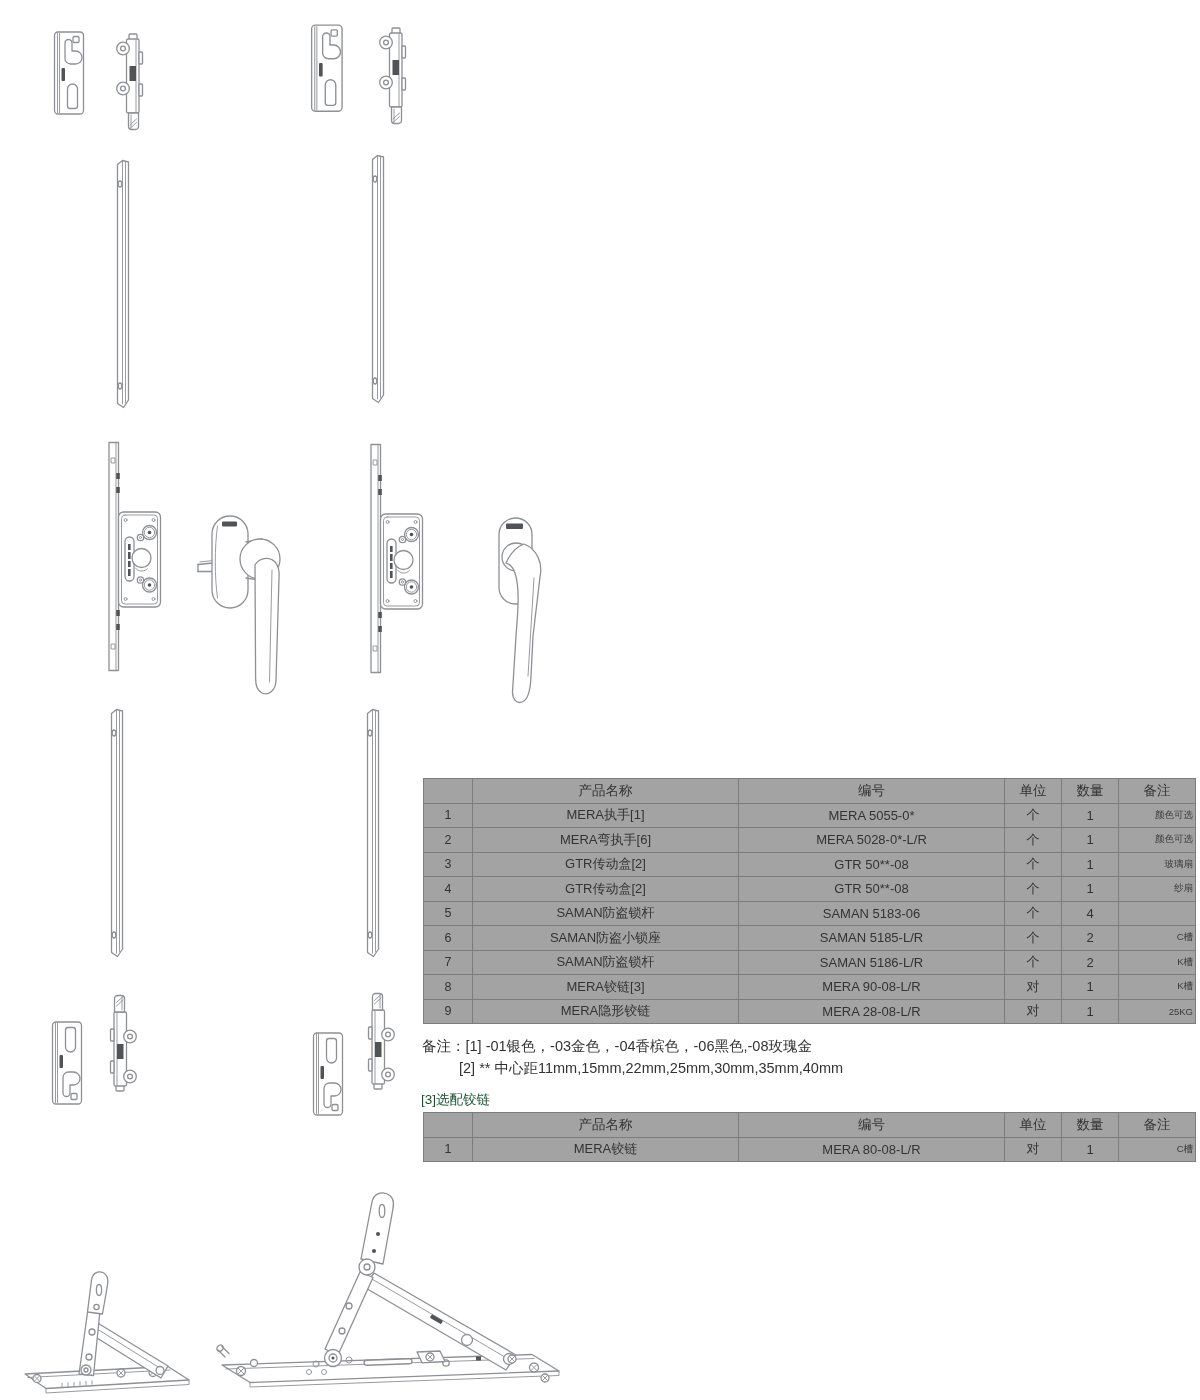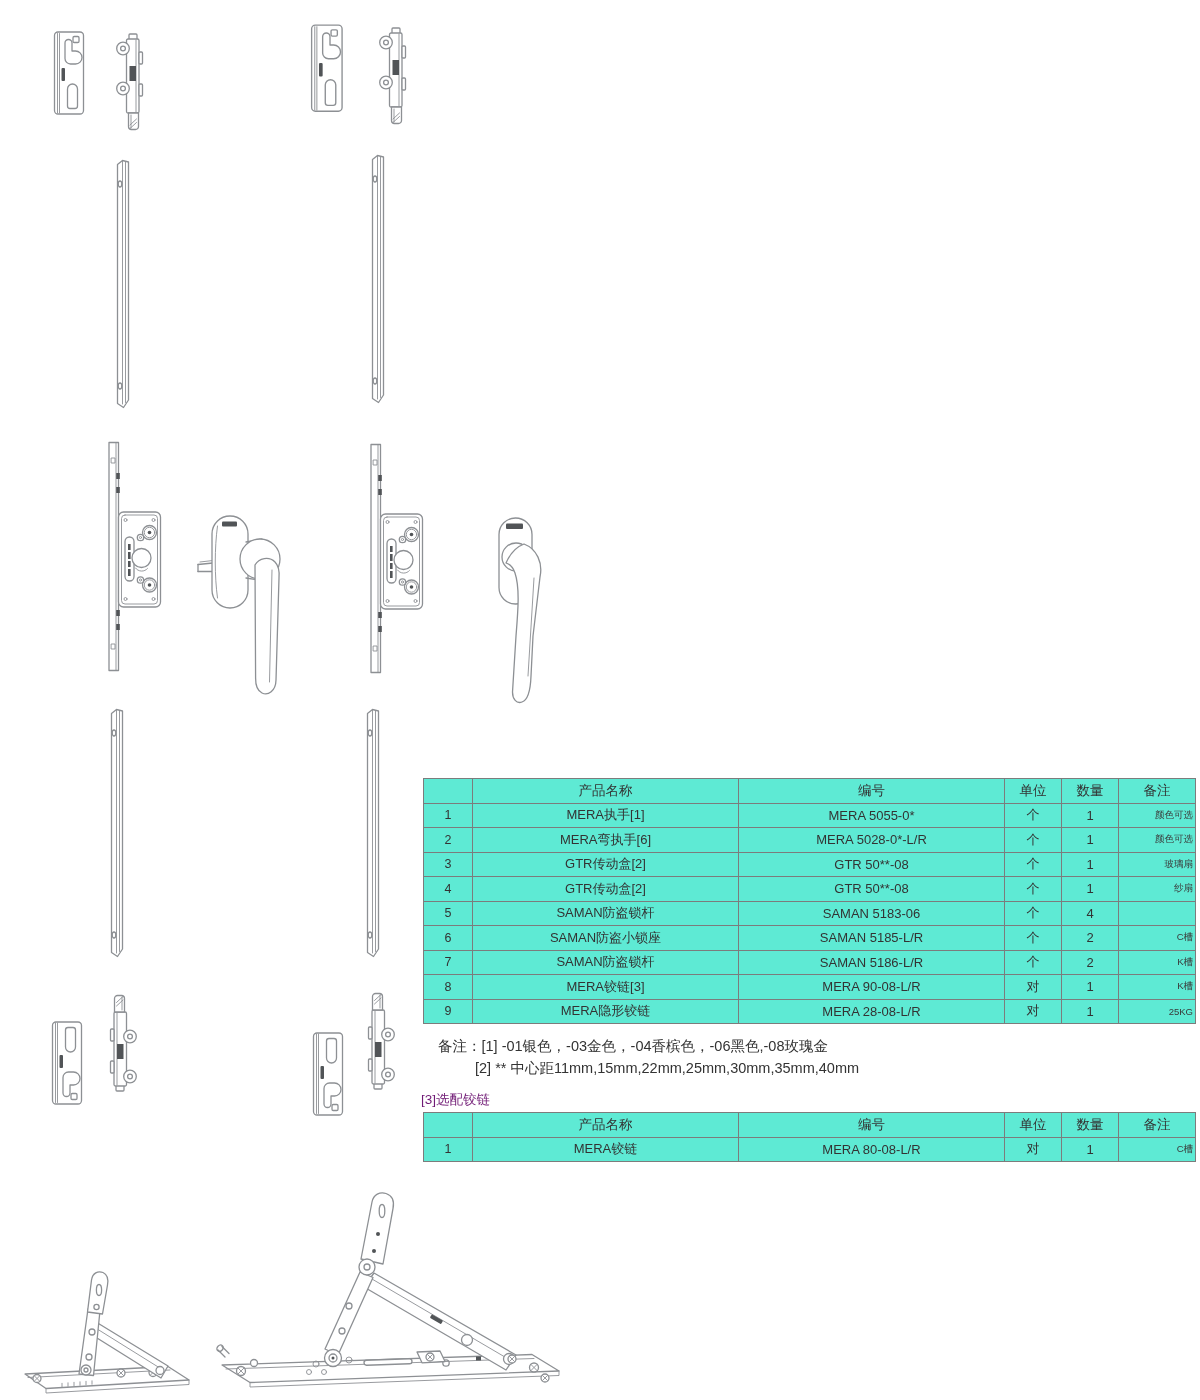--- a/index.html
+++ b/index.html
@@ -8,35 +8,35 @@
     font-family:"Liberation Sans","DejaVu Sans",sans-serif; color:#333;
   }
   svg.figures { position:absolute; left:0; top:0; }
   .figures path, .figures rect, .figures circle, .figures ellipse, .figures line {
     stroke:#8d9094; fill:none; stroke-width:1.3; stroke-linecap:round; stroke-linejoin:round;
   }
   .figures .body { fill:#ffffff; }
   .figures .dark { fill:#515457; stroke:none; }
   .figures .thin { stroke-width:0.9; }
 
-  table.parts { position:absolute; border-collapse:collapse; table-layout:fixed; background:#5eead4; }
+  table.parts { position:absolute; border-collapse:collapse; table-layout:fixed; background:#a3a3a3; }
   .parts th, .parts td {
     border:1px solid #7c7c7c; height:23.5px; text-align:center; vertical-align:middle;
     font-size:13px; padding:0 2px; overflow:hidden; white-space:nowrap; color:#333;
   }
   .parts th { font-size:13.5px; font-weight:normal; }
   .parts td.c0 { font-size:12.5px; }
   .parts td.c5 { font-size:9.5px; color:#3a3a3a;text-align:right; }
 
   .main-table { left:423px; top:778px; }
   .optional-table { left:423px; top:1112px; }
 
-  .notes { position:absolute; left:422px; top:1035px; font-size:14.5px; line-height:22px; color:#333;margin-left:16px; }
+  .notes { position:absolute; left:422px; top:1035px; font-size:14.5px; line-height:22px; color:#333; }
   .note-indent { margin-left:37px; }
-  .sub-title { position:absolute; left:421px; top:1091px; font-size:13.5px; color:#701a75; }
+  .sub-title { position:absolute; left:421px; top:1091px; font-size:13.5px; color:#14532d; }
 </style>
 </head>
 <body>
 
 <div class="canvas">
 
   <svg class="figures" width="1200" height="1400" viewBox="0 0 1200 1400" aria-hidden="true">
     <defs>
       <g id="sym-keeper">
         <rect class="body" x="2.5" y="2" width="29" height="82" rx="3.5"></rect>

